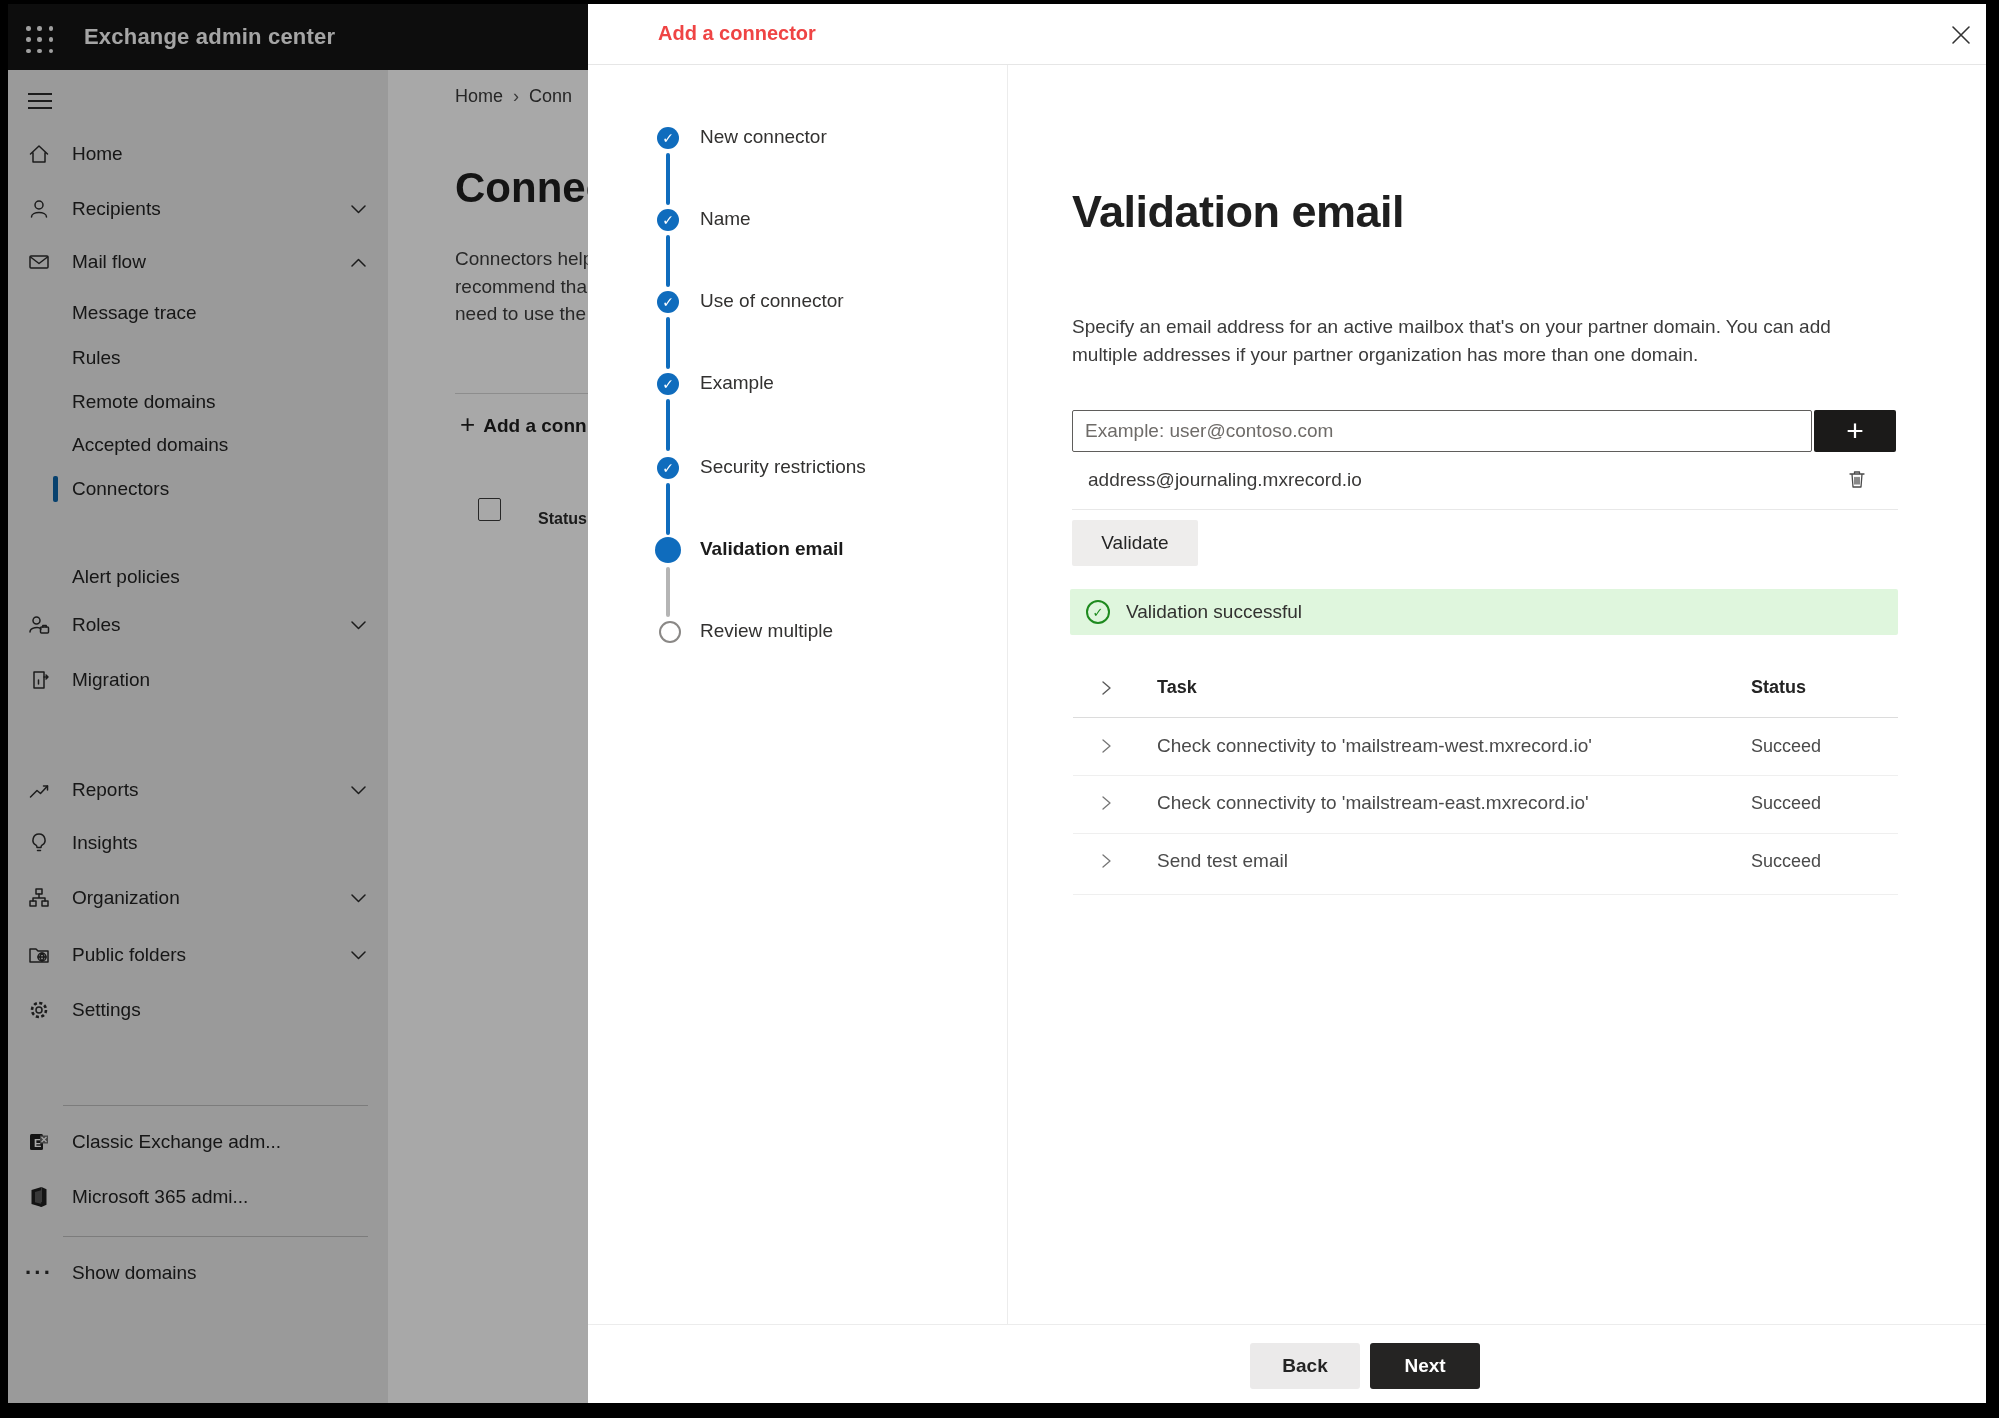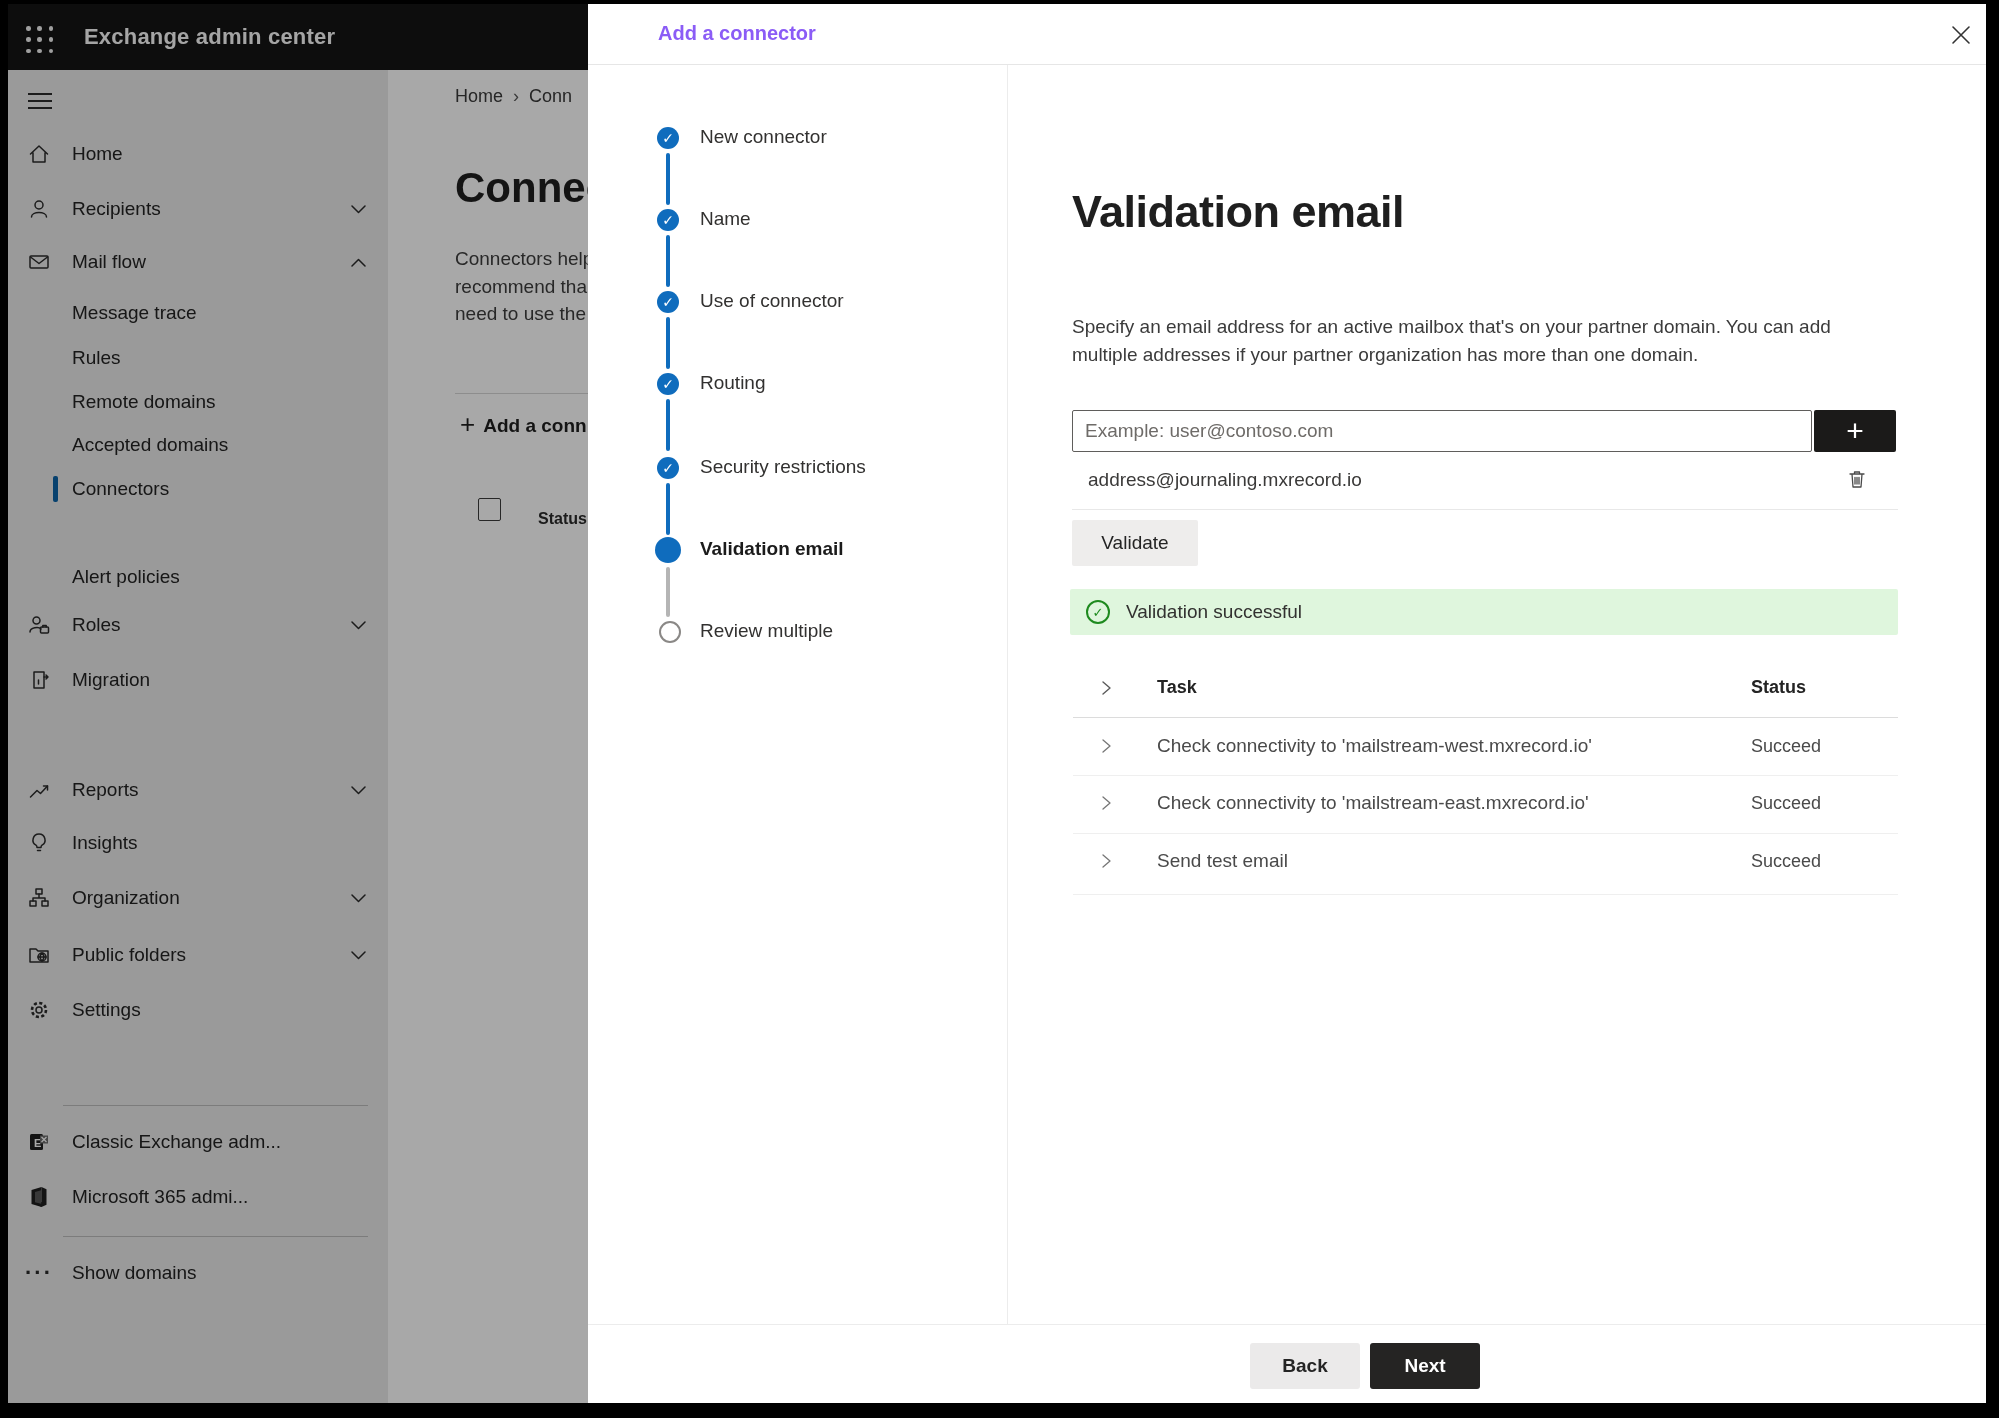--- a/index.html
+++ b/index.html
@@ -36,21 +36,21 @@
             font-size:19px;font-weight:700;color:#1f1f1f;white-space:nowrap;cursor:pointer;}
   .add-conn .plus{font-size:26px;font-weight:400;margin-top:-3px;}
   .bg-checkbox{position:absolute;left:90px;top:428px;width:21px;height:21px;border:1.6px solid #3c3c3c;border-radius:2px;background:transparent;}
   .bg-status{position:absolute;left:150px;top:440px;font-size:16px;font-weight:600;color:#2b2b2b;}
 
   
   .dim{position:absolute;left:0;top:0;width:580px;height:1399px;background:rgba(0,0,0,.34);z-index:5;}
 
   
   .modal{position:absolute;left:580px;top:0;width:1398px;height:1399px;background:#fff;z-index:10;}
-  .modal-title{position:absolute;left:70px;top:18px;font-size:20px;font-weight:700;color:#8b5cf6;}
+  .modal-title{position:absolute;left:70px;top:18px;font-size:20px;font-weight:700;color:#ef4444;}
   .modal-close{position:absolute;left:1358px;top:16px;width:30px;height:30px;display:flex;align-items:center;justify-content:center;cursor:pointer;}
   .hdr-div{position:absolute;left:0;right:0;top:60px;height:1px;background:#e6e6e6;}
   .v-div{position:absolute;left:419px;top:61px;height:1259px;width:1px;background:#ececec;}
   .ftr-div{position:absolute;left:0;right:0;top:1320px;height:1px;background:#ececec;}
 
   
   .step-circle{position:absolute;left:69px;width:22px;height:22px;border-radius:50%;background:#0f6cbd;
                color:#fff;font-size:14px;font-weight:700;display:flex;align-items:center;justify-content:center;}
   .step-circle.todo{background:#fff;border:2px solid #8a8886;width:18px;height:18px;left:71px;}
   .step-circle.current{width:26px;height:26px;left:67px;}
@@ -352,21 +352,21 @@
     <div>
       <span class="step-circle" style="top:205px">✓</span>
       <span class="step-label" style="top:204px">Name</span>
     </div>
     <div>
       <span class="step-circle" style="top:287px">✓</span>
       <span class="step-label" style="top:286px">Use of connector</span>
     </div>
     <div>
       <span class="step-circle" style="top:369px">✓</span>
-      <span class="step-label" style="top:368px">Routing</span>
+      <span class="step-label" style="top:368px">Example</span>
     </div>
     <div>
       <span class="step-circle" style="top:453px">✓</span>
       <span class="step-label" style="top:452px">Security restrictions</span>
     </div>
     <div>
       <span class="step-circle current" style="top:533px"></span>
       <span class="step-label current" style="top:534px">Validation email</span>
     </div>
     <div>

